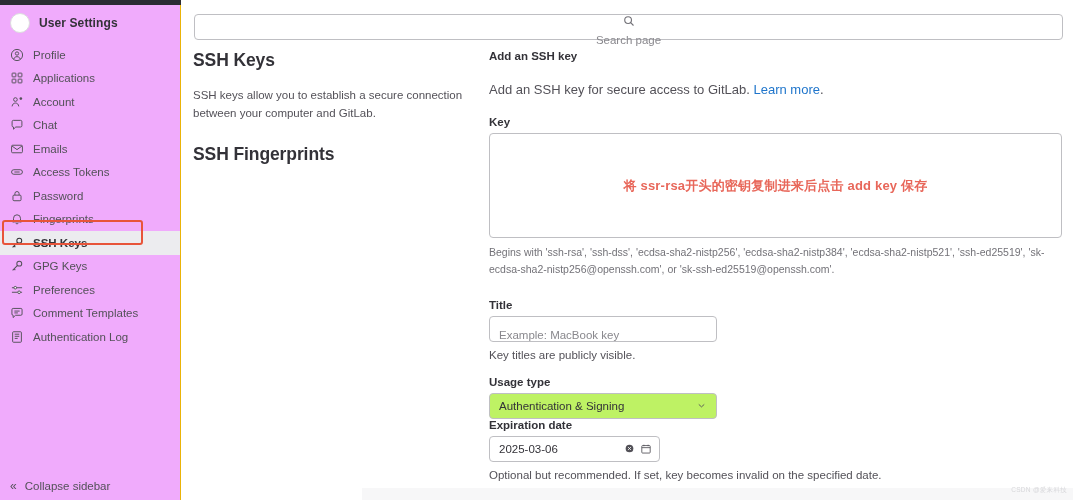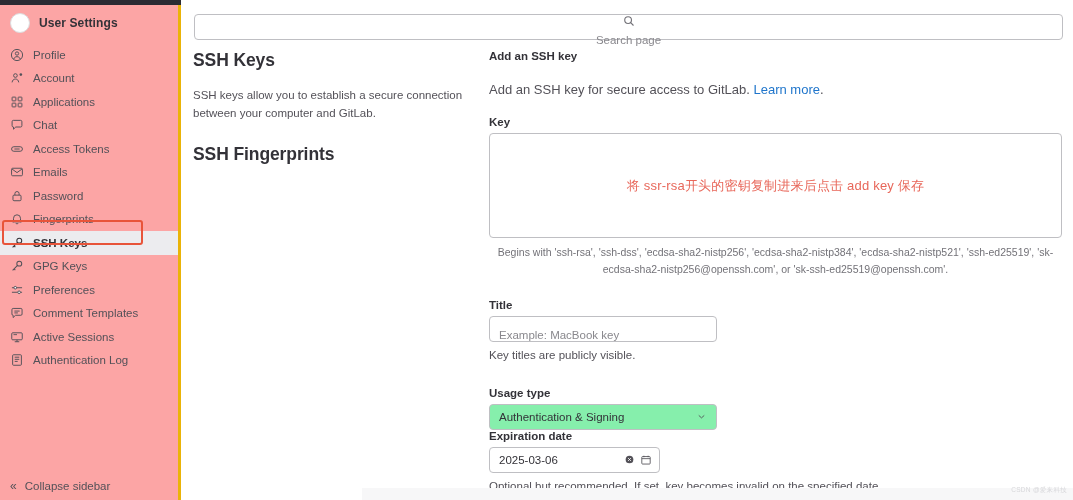--- a/index.html
+++ b/index.html
@@ -35,22 +35,22 @@
     height: 5px;
     background: #ffffff;
   }
 
   
   .sidebar {
     position: absolute;
     top: 5px; left: 0;
     width: 181px;
     height: 495px;
-    background: #fca5a5;
-    border-right: 3px solid #eab308;
+    background: #f0abfc;
+    border-right: 1px solid #eab308;
   }
 
   .sidebar-header {
     display: flex;
     align-items: center;
     gap: 9px;
     padding: 7px 10px 6px 10px;
     height: 34px;
   }
   .avatar {
@@ -208,63 +208,63 @@
   .key-textarea {
     position: relative;
     width: 573px;
     height: 105px;
     border: 1px solid #bfbfc3;
     border-radius: 4px;
     background: #fff;
     display: flex;
     align-items: center;
     justify-content: center;
+    font-weight: bold;
   }
   .annot-text {
     font-size: 13px;
     color: #e8675a;
     white-space: nowrap;
     letter-spacing: 0.2px;
   }
 
   .helper {
     font-size: 10.5px;
     color: #737278;
     line-height: 1.6;
     margin-top: 6px;
     width: 573px;
-    text-align: center;
   }
 
   .title-wrap { margin-top: 21px; }
   .text-input {
     width: 228px;
     height: 26px;
     border: 1px solid #bfbfc3;
     border-radius: 4px;
     background: #fff;
     display: flex;
-    align-items: flex-start;
-    padding: 12px 9px;
+    align-items: flex-end;
+    padding: 0 9px;
     font-size: 11.5px;
   }
   .input-ph { color: #89888d; font-size: 11.5px; }
   .helper-2 {
     font-size: 11.5px;
     color: #535158;
     margin-top: 7px;
   }
 
-  .usage-wrap { margin-top: 26px; }
+  .usage-wrap { margin-top: 15px; }
   .select-box {
     width: 228px;
     height: 26px;
     border: 1px solid #bfbfc3;
     border-radius: 4px;
-    background: #86efac;
+    background: #bef264;
     display: flex;
     align-items: center;
     justify-content: space-between;
     padding: 0 9px;
     font-size: 11.5px;
     color: #333238;
     cursor: pointer;
   }
   .select-box .chv { color: #535158; display: flex; }
 
@@ -325,67 +325,67 @@
               <circle cx="8" cy="6.3" r="1.9"></circle>
             <path d="M4.3 12.6c.6-1.9 2-2.7 3.7-2.7s3.1.8 3.7 2.7"></path>
           </svg>
         </span>
         <span>Profile</span>
       </a>
 
       <a class="nav-item">
         <span class="ico">
           <svg width="14" height="14" viewBox="0 0 16 16" fill="none" stroke="currentColor" stroke-width="1.1">
-            <circle cx="6.2" cy="5.2" r="2.1"></circle>
-            <path d="M2.4 13c.3-2.5 1.8-3.8 3.8-3.8s3.5 1.3 3.8 3.8"></path>
-            <circle cx="12.4" cy="4.1" r="1.5" fill="currentColor" stroke="none"></circle>
-          </svg>
-        </span>
-        <span>Account</span>
-      </a>
-
-      <a class="nav-item">
-        <span class="ico">
-          <svg width="14" height="14" viewBox="0 0 16 16" fill="none" stroke="currentColor" stroke-width="1.1">
             <rect x="2.4" y="2.4" width="4.3" height="4.3" rx="0.6"></rect>
             <rect x="9.3" y="2.4" width="4.3" height="4.3" rx="0.6"></rect>
             <rect x="2.4" y="9.3" width="4.3" height="4.3" rx="0.6"></rect>
             <rect x="9.3" y="9.3" width="4.3" height="4.3" rx="0.6"></rect>
           </svg>
         </span>
         <span>Applications</span>
       </a>
 
       <a class="nav-item">
         <span class="ico">
           <svg width="14" height="14" viewBox="0 0 16 16" fill="none" stroke="currentColor" stroke-width="1.1">
+            <circle cx="6.2" cy="5.2" r="2.1"></circle>
+            <path d="M2.4 13c.3-2.5 1.8-3.8 3.8-3.8s3.5 1.3 3.8 3.8"></path>
+            <circle cx="12.4" cy="4.1" r="1.5" fill="currentColor" stroke="none"></circle>
+          </svg>
+        </span>
+        <span>Account</span>
+      </a>
+
+      <a class="nav-item">
+        <span class="ico">
+          <svg width="14" height="14" viewBox="0 0 16 16" fill="none" stroke="currentColor" stroke-width="1.1">
             <path d="M2.4 4.2a1.5 1.5 0 0 1 1.5-1.5h8.2a1.5 1.5 0 0 1 1.5 1.5v4.6a1.5 1.5 0 0 1-1.5 1.5H6.6l-2.6 2.5v-2.5h-.1a1.5 1.5 0 0 1-1.5-1.5z"></path>
           </svg>
         </span>
         <span>Chat</span>
+      </a>
+
+      <a class="nav-item">
+        <span class="ico">
+          <svg width="14" height="14" viewBox="0 0 16 16" fill="none" stroke="currentColor" stroke-width="1.1">
+            <rect x="1.8" y="3.7" width="12.4" height="8.6" rx="1.2"></rect>
+            <path d="M2.3 4.6 8 8.7l5.7-4.1"></path>
+          </svg>
+        </span>
+        <span>Emails</span>
       </a>
 
       <a class="nav-item">
         <span class="ico">
           <svg width="14" height="14" viewBox="0 0 16 16" fill="none" stroke="currentColor" stroke-width="1.1">
             <rect x="1.8" y="5.4" width="12.4" height="5.2" rx="2.6"></rect>
             <path d="M5 8h6"></path>
           </svg>
         </span>
         <span>Access Tokens</span>
-      </a>
-
-      <a class="nav-item">
-        <span class="ico">
-          <svg width="14" height="14" viewBox="0 0 16 16" fill="none" stroke="currentColor" stroke-width="1.1">
-            <rect x="1.8" y="3.7" width="12.4" height="8.6" rx="1.2"></rect>
-            <path d="M2.3 4.6 8 8.7l5.7-4.1"></path>
-          </svg>
-        </span>
-        <span>Emails</span>
       </a>
 
       <a class="nav-item">
         <span class="ico">
           <svg width="14" height="14" viewBox="0 0 16 16" fill="none" stroke="currentColor" stroke-width="1.1">
             <rect x="3.4" y="7" width="9.2" height="6.4" rx="1.2"></rect>
             <path d="M5.6 7V5.3a2.4 2.4 0 0 1 4.8 0V7"></path>
           </svg>
         </span>
         <span>Password</span>
@@ -435,30 +435,20 @@
       <a class="nav-item">
         <span class="ico">
           <svg width="14" height="14" viewBox="0 0 16 16" fill="none" stroke="currentColor" stroke-width="1.1">
             <path d="M2.2 4.2a1.4 1.4 0 0 1 1.4-1.4h8.8a1.4 1.4 0 0 1 1.4 1.4v5a1.4 1.4 0 0 1-1.4 1.4H6.3l-2.7 2.6v-2.6a1.4 1.4 0 0 1-1.4-1.4z"></path>
             <path d="M5 5.8h6M5 7.9h4"></path>
           </svg>
         </span>
         <span>Comment Templates</span>
       </a>
 
-      <a class="nav-item">
-        <span class="ico">
-          <svg width="14" height="14" viewBox="0 0 16 16" fill="none" stroke="currentColor" stroke-width="1.1">
-            <rect x="2" y="3.2" width="12" height="8" rx="1.1"></rect>
-            <path d="M5.4 13.4h5.2M8 11.2v2.2"></path>
-            <path d="M4 5.3h4" stroke-width="1"></path>
-          </svg>
-        </span>
-        <span>Active Sessions</span>
-      </a>
 
       <a class="nav-item">
         <span class="ico">
           <svg width="14" height="14" viewBox="0 0 16 16" fill="none" stroke="currentColor" stroke-width="1.1">
             <rect x="3" y="2" width="10" height="12" rx="1"></rect>
             <path d="M5.4 4.8h5.2M5.4 7.2h5.2M5.4 9.6h3.4"></path>
           </svg>
         </span>
         <span>Authentication Log</span>
       </a>

